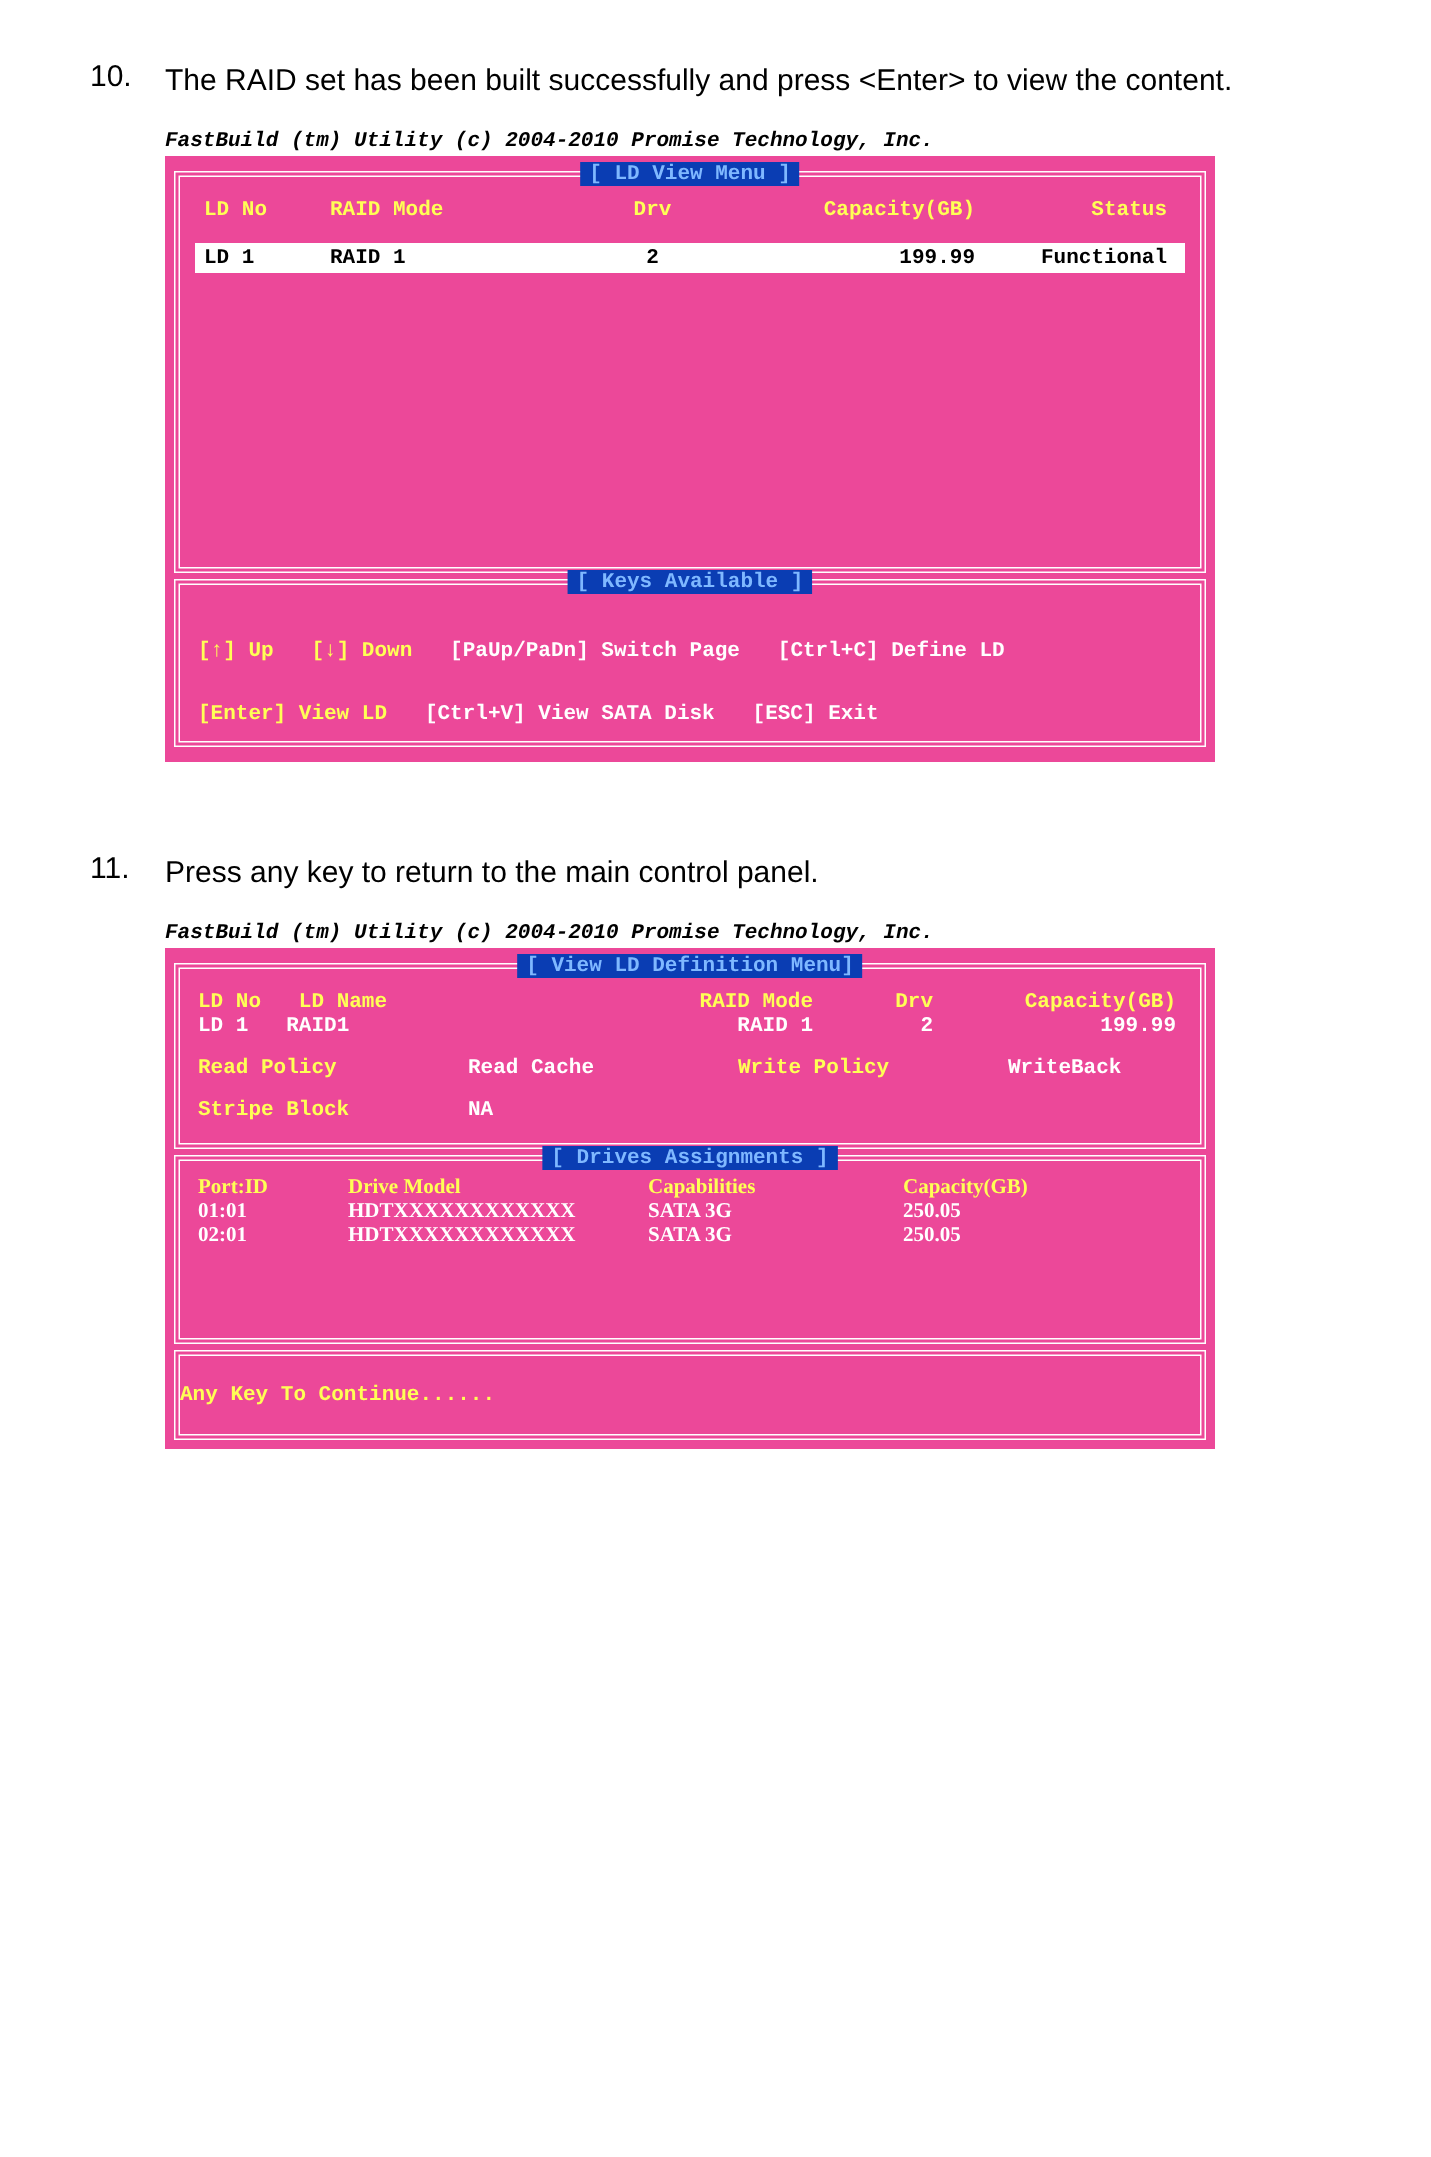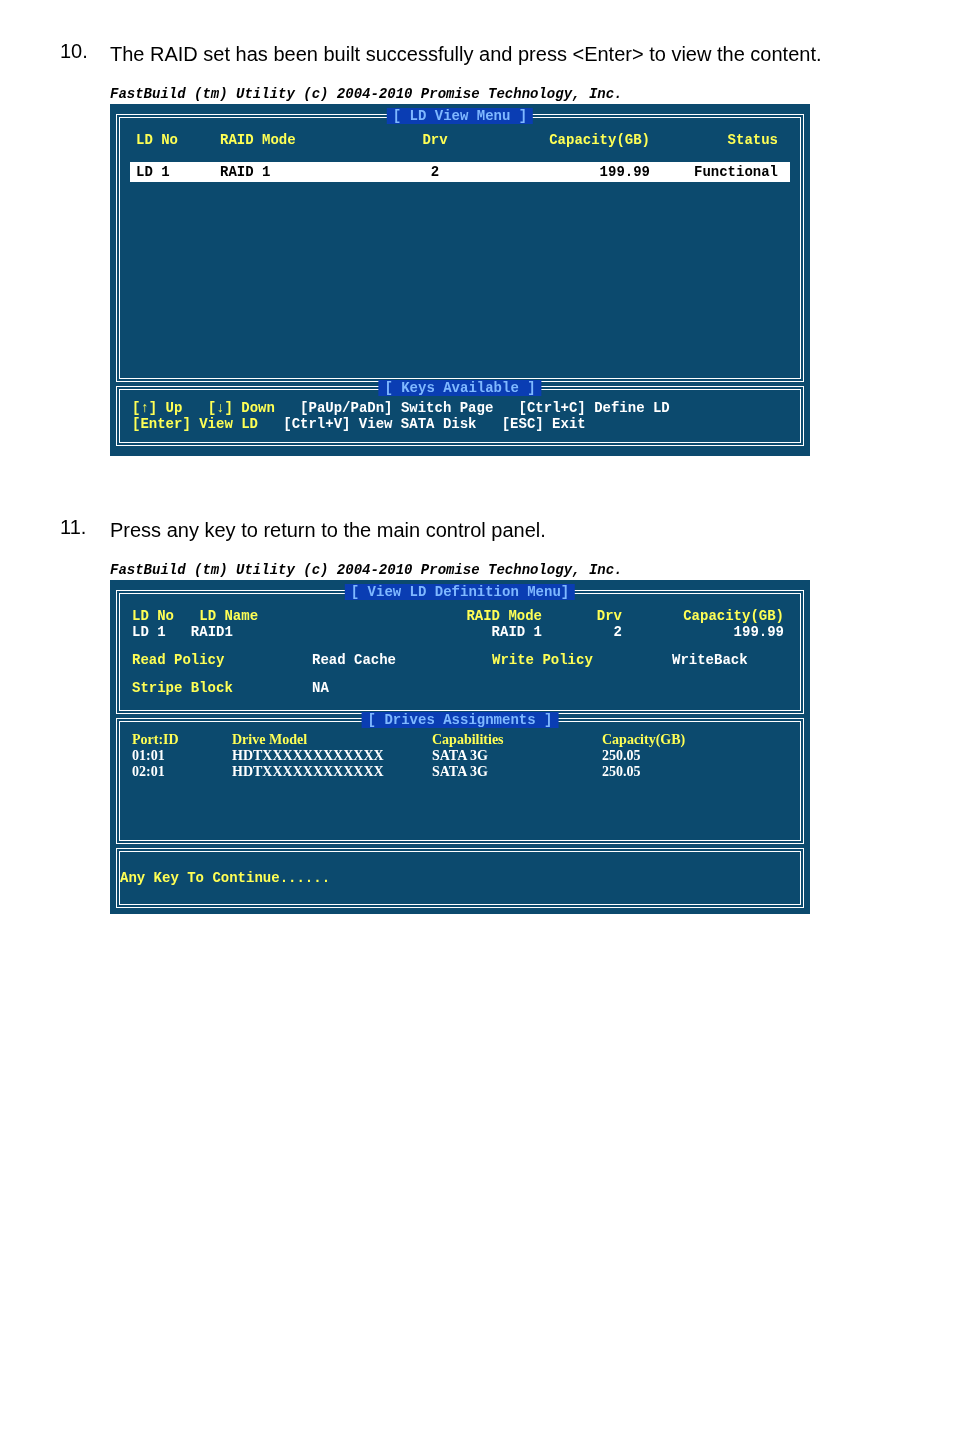--- a/index.html
+++ b/index.html
@@ -4,21 +4,21 @@
 <style>
   * { margin: 0; padding: 0; box-sizing: border-box; }
   html, body { width: 954px; height: 1438px; background: #ffffff; font-family: Arial, Helvetica, sans-serif; color: #000; }
   .page { padding: 40px 60px 0 60px; position: relative; height: 100%; }
   .step { display: flex; margin-bottom: 18px; }
   .step-num { width: 50px; flex: 0 0 50px; font-size: 20px; }
   .step-text { font-size: 20px; line-height: 1.4; }
   .term-block { margin-left: 50px; width: 700px; }
   .term-caption { font-family: "Courier New", monospace; font-weight: bold; font-size: 14px; margin-bottom: 2px; font-style: italic; }
   .terminal {
-    background: #0c4a6e;
+    background: #ec4899;
     color: #ffffff;
     font-family: "Courier New", monospace;
     font-size: 14px;
     font-weight: bold;
     padding: 6px;
   }
   .double-box {
     border: 4px double #ffffff;
     position: relative;
     margin: 4px 0;
@@ -36,21 +36,21 @@
   .ld-view-body { padding: 14px 10px 8px 10px; min-height: 260px; }
   .hdr-row { display: flex; color: #ffff55; margin-bottom: 14px; }
   .data-row-white { display: flex; background: #ffffff; color: #000000; padding: 2px 0; }
   .c-ldno  { flex: 0 0 90px; padding-left: 6px; }
   .c-mode  { flex: 0 0 150px; }
   .c-drv   { flex: 0 0 130px; text-align: center; }
   .c-cap   { flex: 0 0 170px; text-align: right; padding-right: 20px; }
   .c-stat  { flex: 1; text-align: right; padding-right: 12px; }
   .keys-box { border: 4px double #ffffff; position: relative; margin: 4px 0; padding: 10px 12px 10px 12px; }
   .keys-box .box-title { top: -10px; }
-  .keyline { color: #ffff55; }
+  .keyline { color: #ffff55; margin-top: 26px; }
   .keyline .w { color: #ffffff; }
   
   .def-body { padding: 14px 12px 14px 12px; }
   .def-row1 { display: flex; }
   .def-row1 .left { flex: 0 0 240px; }
   .def-row1 .mid  { flex: 0 0 170px; text-align: right; }
   .def-row1 .drv  { flex: 0 0 80px; text-align: right; }
   .def-row1 .cap  { flex: 1; text-align: right; padding-right: 4px; }
   .def-row2 { display: flex; margin-top: 12px; }
   .def-row2 .c1 { flex: 0 0 180px; }

